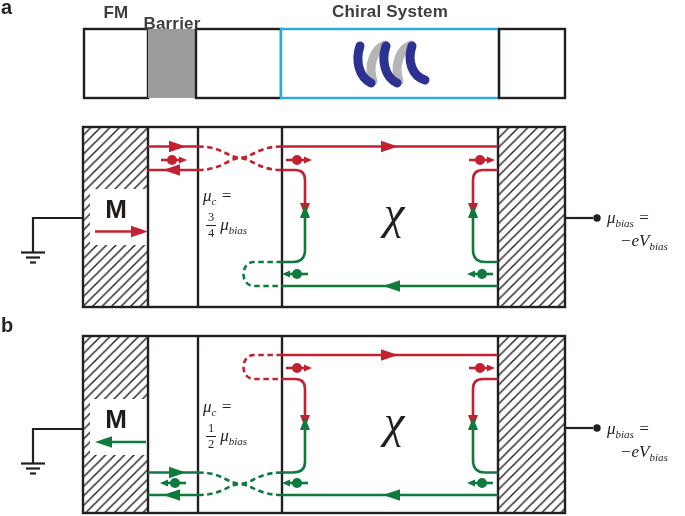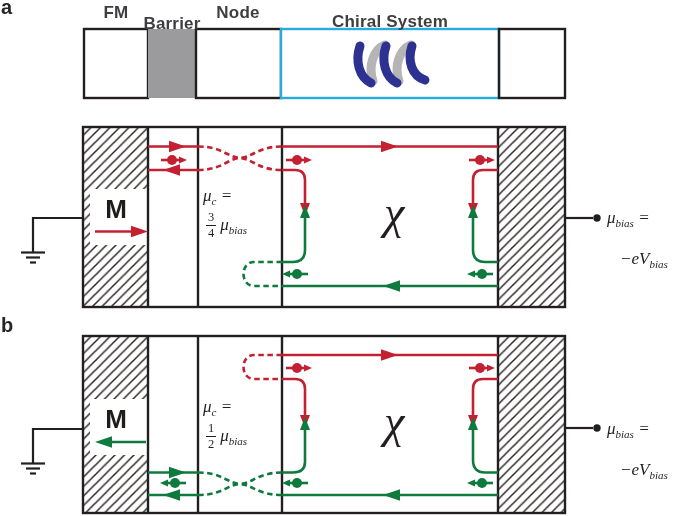--- a/index.html
+++ b/index.html
@@ -25,21 +25,21 @@
   .mag{width:60px;text-align:center;font-size:26px;font-weight:800;color:#1f1c1a;}
   .math{font-family:"Liberation Serif",serif;font-style:italic;font-size:17px;}
   .math sub{font-size:11px;font-style:italic;}
   .chi{width:52px;text-align:center;font-family:"Liberation Serif",serif;
        font-style:italic;font-size:46px;line-height:1;}
   .npline2{display:flex;align-items:center;gap:4px;margin-top:3px;margin-left:3px;}
   .frac{display:inline-flex;flex-direction:column;align-items:center;
         font-family:"Liberation Serif",serif;font-style:normal;font-size:12.5px;line-height:1.15;}
   .frac .den{border-top:1.4px solid var(--ink,#231f20);padding:0 2px;}
   .frac .num{padding:0 2px;}
-  .bias-line2{margin-left:13px;margin-top:20px;text-align:center;}
+  .bias-line2{margin-left:13px;margin-top:2px;text-align:center;}
 </style>
 </head>
 <body>
 
 <div id="fig">
 
 <svg width="685" height="516" viewBox="0 0 685 516">
   <defs>
     <pattern id="hatch" width="9.5" height="9.5" patternUnits="userSpaceOnUse">
       <rect width="9.5" height="9.5" fill="#ffffff"></rect>
@@ -220,22 +220,21 @@
       <polygon points="-15,0 -7,-3.6 -7,3.6" class="fg"></polygon>
     </g>
   </g>
 </svg>
 
 <div class="txt panel-letter" style="left:1px;top:-4px">a</div>
 <div class="txt panel-letter" style="left:1px;top:314px">b</div>
 
 <div class="txt layer-label" style="left:51px;top:3px">FM</div>
 <div class="txt layer-label" style="left:107px;top:14px">Barrier</div>
-<div class="txt layer-label" style="left:173px;top:3px">Node</div>
-<div class="txt layer-label" style="left:325px;top:12px">Chiral System</div>
+<div class="txt layer-label" style="left:325px;top:2px">Chiral System</div>
 
 <div class="txt mag" style="left:86px;top:194px">M</div>
 <div class="txt mag" style="left:86px;top:404px">M</div>
 
 <div class="txt chi" style="left:368px;top:190px">χ</div>
 <div class="txt chi" style="left:368px;top:399px">χ</div>
 
 <div class="txt math" style="left:203px;top:186px">
   <div><span>μ</span><sub>c</sub> <span>=</span></div>
   <div class="npline2">

